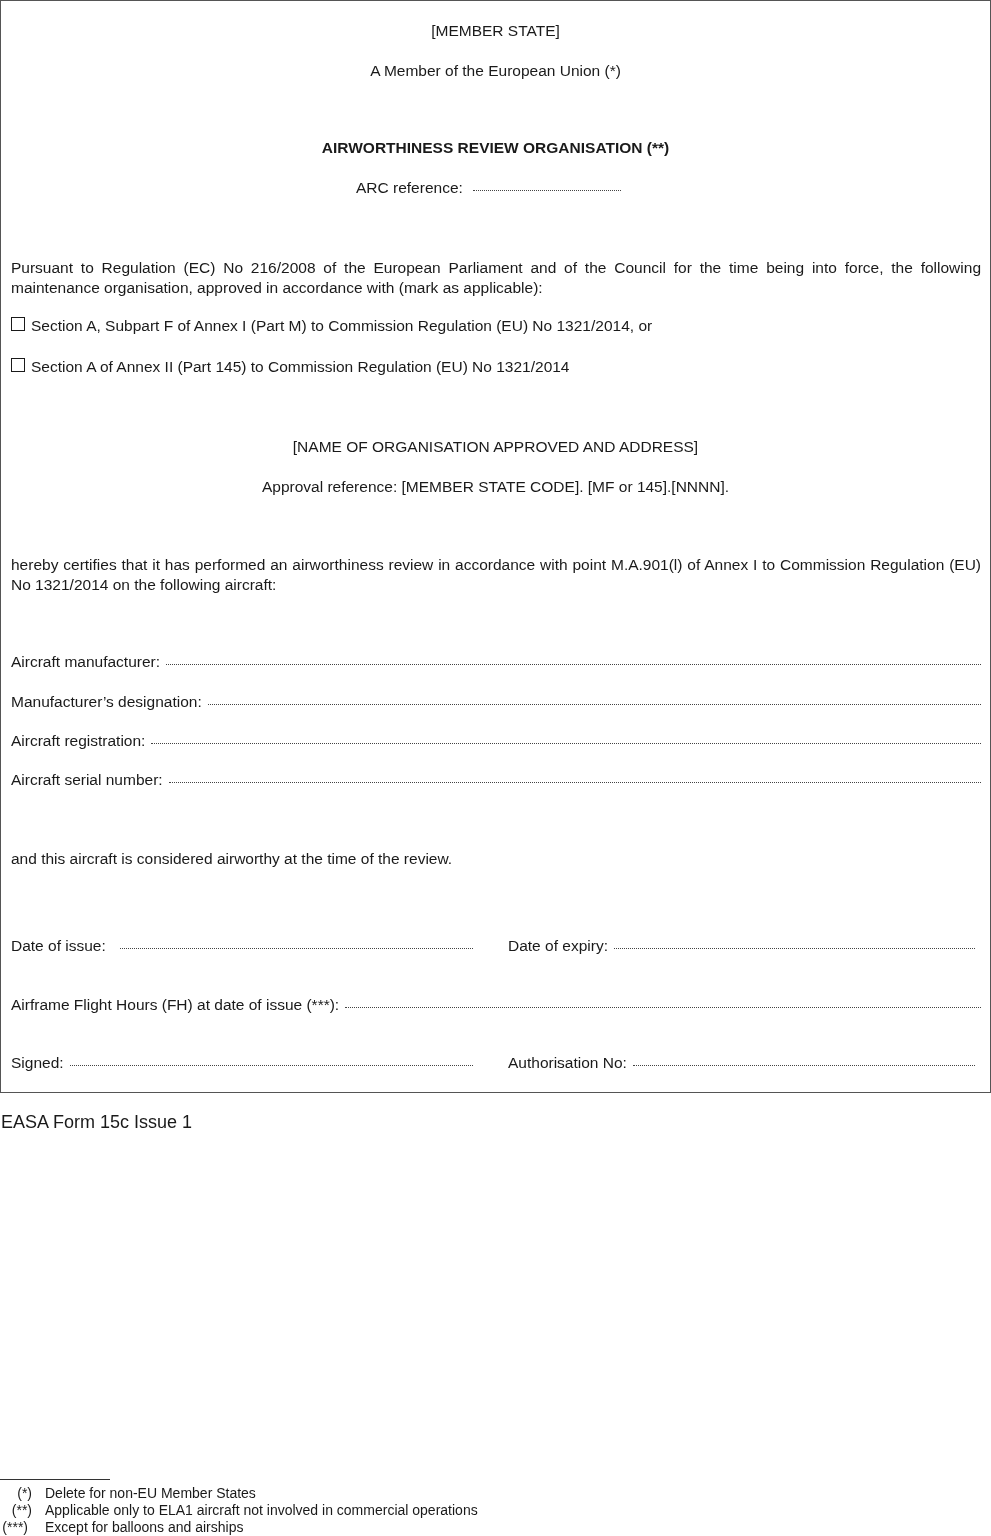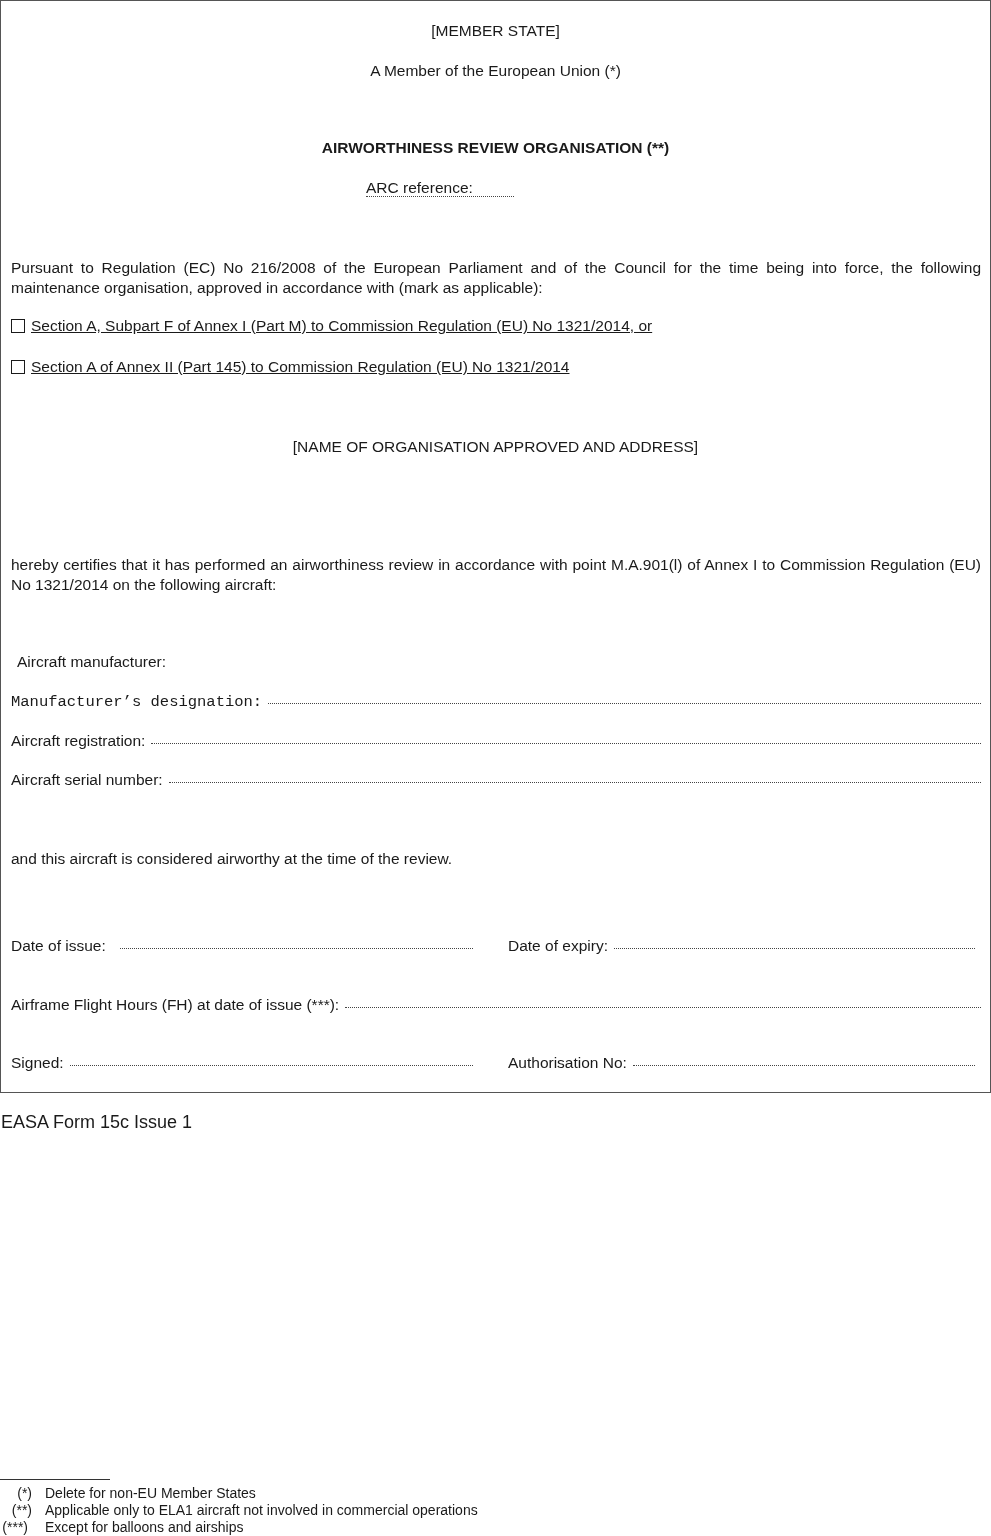--- a/index.html
+++ b/index.html
@@ -8,21 +8,21 @@
       font-family: "Liberation Sans", sans-serif; color: #1a1a1a; font-size: 15.5px;
     }
     .frame {
       position: absolute; left: 0; top: 0; width: 989px; height: 1091px;
       border: 1px solid #555; box-sizing: content-box;
     }
     .abs { position: absolute; white-space: nowrap; }
     .center { left: 0; width: 989px; text-align: center; }
     .bold { font-weight: bold; }
     .para { position: absolute; left: 10px; width: 970px; line-height: 20px; text-align: justify; text-align-last: left; white-space: normal; }
-    .checkbox-row { position: absolute; left: 10px; display: flex; align-items: flex-end; text-decoration: underline; }
+    .checkbox-row { position: absolute; left: 10px; display: flex; align-items: center; }
     .checkbox {
       width: 14px; height: 14px; border: 1.5px solid #1a1a1a; margin-right: 6px; box-sizing: border-box;
       display: inline-block; position: relative; top: -2px;
     }
     .field-row { position: absolute; left: 10px; display: flex; align-items: baseline; }
     .dots {
       flex: 1; border-bottom: 1.5px dotted #444; height: 1px; margin-left: 6px; position: relative; top: -2px;
     }
     .form-id { position: absolute; left: 1px; top: 1112px; font-size: 18px; }
     .fn-rule { position: absolute; left: 0; top: 1479px; width: 110px; border-top: 1px solid #333; }
@@ -32,45 +32,46 @@
   </style>
 </head>
 <body>
 
 <div class="frame">
 
   <div class="abs center" style="top:21px;">[MEMBER STATE]</div>
   <div class="abs center" style="top:61px;">A Member of the European Union (*)</div>
   <div class="abs center bold" style="top:138px;">AIRWORTHINESS REVIEW ORGANISATION (**)</div>
 
-  <div class="abs" style="top:178px; left:355px; display:flex; align-items:baseline; width:280px;flex-direction:column;">
+  <div class="abs" style="top:178px; left:355px; display:flex; align-items:baseline; width:280px;">
     <span>ARC reference:</span>
     <span class="dots" style="margin-left:10px; flex:none; width:148px;"></span>
   </div>
 
   <div class="para" style="top:257px;">Pursuant to Regulation (EC) No 216/2008 of the European Parliament and of the Council for the time being into force, the following maintenance organisation, approved in accordance with (mark as applicable):</div>
 
   <div class="checkbox-row" style="top:316px;">
     <span class="checkbox"></span>
     <span>Section A, Subpart F of Annex I (Part M) to Commission Regulation (EU) No 1321/2014, or</span>
   </div>
   <div class="checkbox-row" style="top:357px;">
     <span class="checkbox"></span>
     <span>Section A of Annex II (Part 145) to Commission Regulation (EU) No 1321/2014</span>
   </div>
 
   <div class="abs center" style="top:437px;">[NAME OF ORGANISATION APPROVED AND ADDRESS]</div>
+  <div class="abs center" style="top:477px;">Approval reference: [MEMBER STATE CODE]. [MF or 145].[NNNN].</div>
 
   <div class="para" style="top:554px;">hereby certifies that it has performed an airworthiness review in accordance with point M.A.901(l) of Annex I to Commission Regulation (EU) No 1321/2014 on the following aircraft:</div>
 
-  <div class="field-row" style="top:652px; width:970px;flex-direction:column;">
+  <div class="field-row" style="top:652px; width:970px;">
     <span>Aircraft manufacturer:</span>
     <span class="dots"></span>
   </div>
-  <div class="field-row" style="top:692px; width:970px;font-family:Liberation Mono, monospace;">
+  <div class="field-row" style="top:692px; width:970px;">
     <span>Manufacturer’s designation:</span>
     <span class="dots"></span>
   </div>
   <div class="field-row" style="top:731px; width:970px;">
     <span>Aircraft registration:</span>
     <span class="dots"></span>
   </div>
   <div class="field-row" style="top:770px; width:970px;">
     <span>Aircraft serial number:</span>
     <span class="dots"></span>

